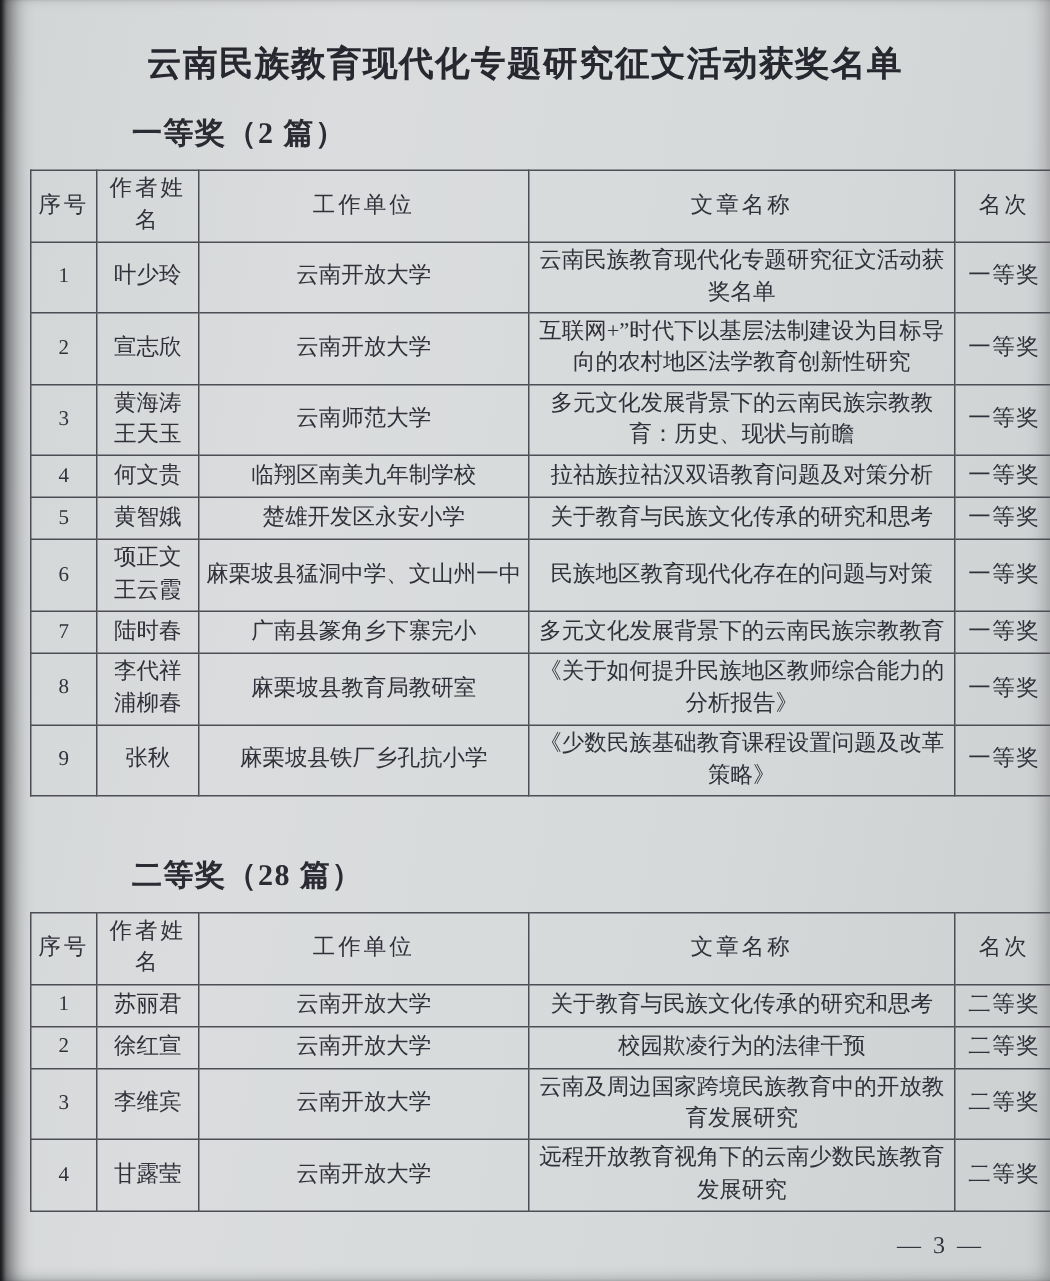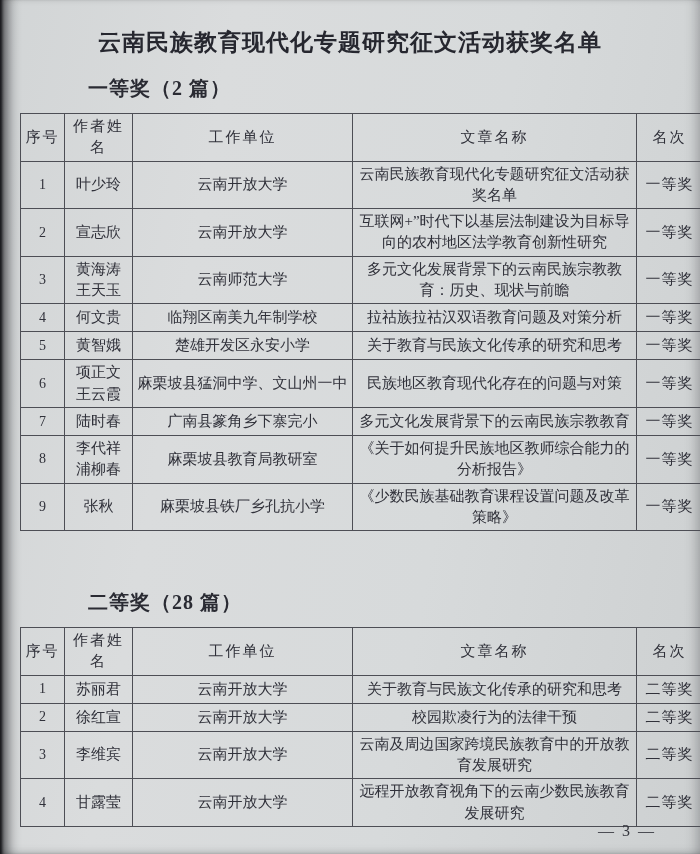--- a/index.html
+++ b/index.html
@@ -30,21 +30,21 @@
     letter-spacing:1px;
     color:#26272f;
   }
   .section-heading{
     margin:17px 0 11px 88px;
     font-size:20px;
     font-weight:700;
     color:#2a2b33;
     letter-spacing:1px;
   }
-  .section-heading.second{margin-top:58px;}
+  .section-heading.second{margin-top:39px;}
 
   table.award{
     border-collapse:collapse;
     table-layout:fixed;
     width:682px;
     margin-left:20px;
     font-size:15px;
     color:#30313a;
   }
   .award th,.award td{

